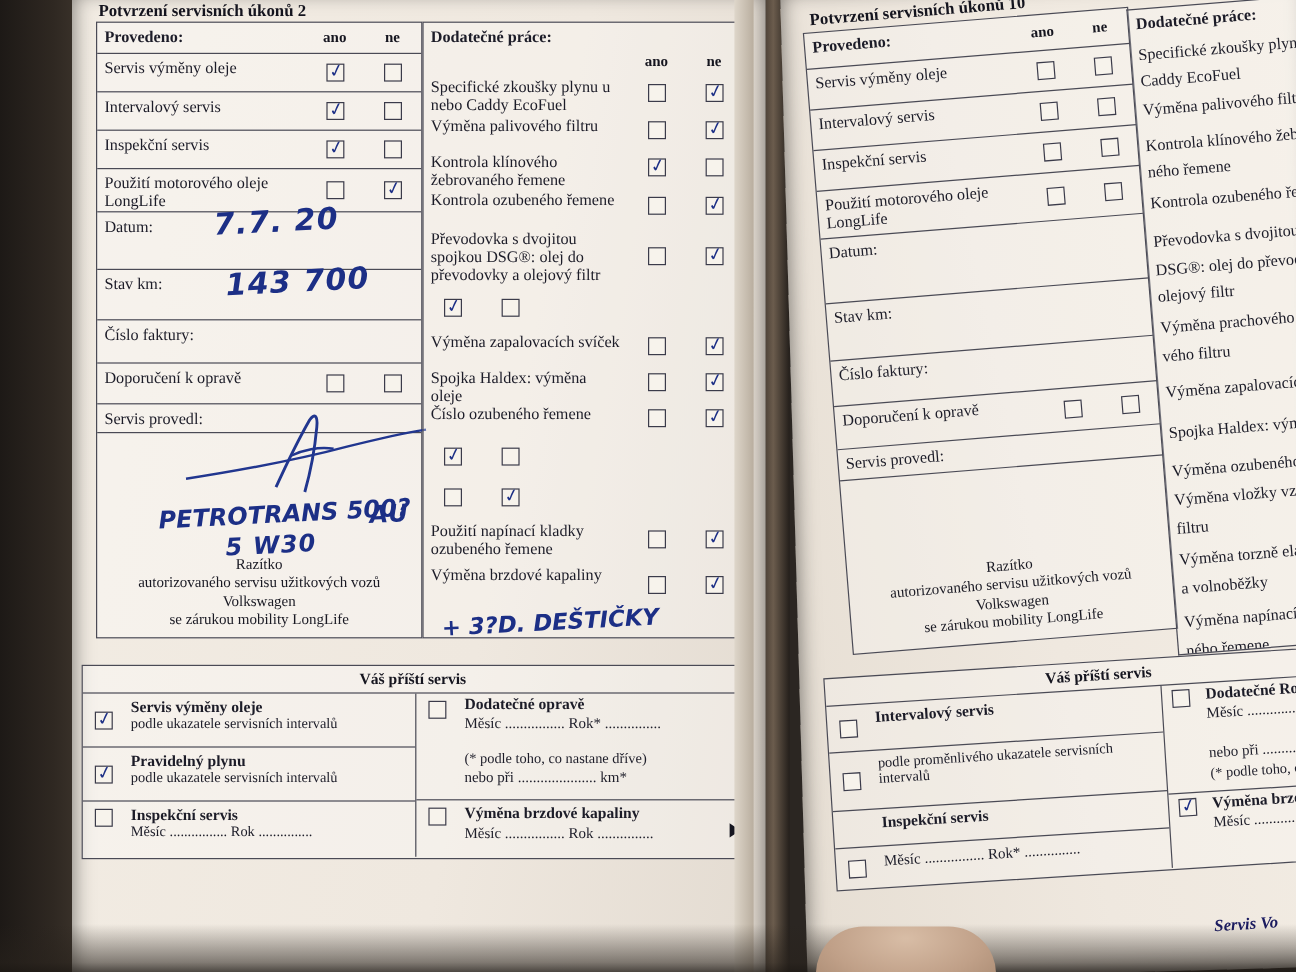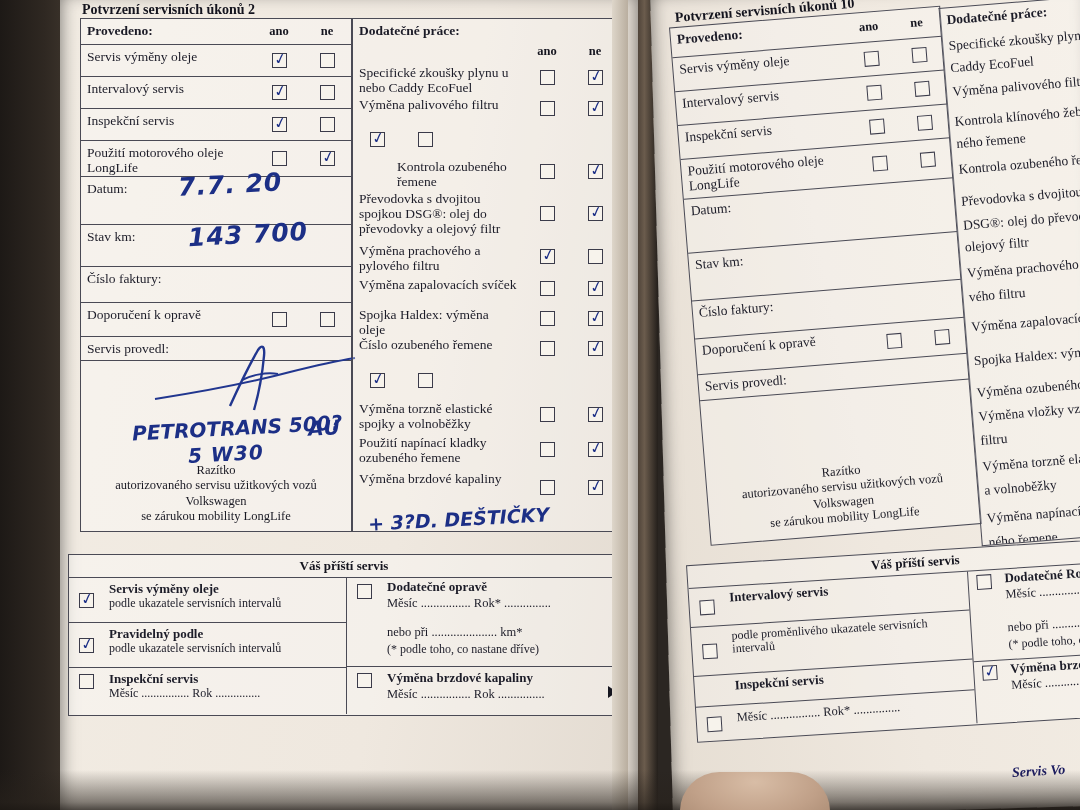--- a/index.html
+++ b/index.html
@@ -256,30 +256,31 @@
       <div class="cbcell">
           <span class="cb"></span>
         </div>
       <div class="cbcell">
           <span class="cb">
             <span class="tick">✓</span>
           </span>
         </div>
     </div>
     <div class="row" style="height:32px;border-bottom:none;">
-      <div class="cbcell">
-          <span class="cb">
-            <span class="tick">✓</span>
-          </span>
-        </div>
-      <div class="cbcell">
-          <span class="cb"></span>
-        </div>
-    </div>
-    <div class="row" style="height:32px;border-bottom:none;margin-left:38px;">
+      <div class="lbl">Kontrola klínového žebrovaného řemene</div>
+      <div class="cbcell">
+          <span class="cb">
+            <span class="tick">✓</span>
+          </span>
+        </div>
+      <div class="cbcell">
+          <span class="cb"></span>
+        </div>
+    </div>
+    <div class="row" style="height:32px;border-bottom:none;">
       <div class="lbl">Kontrola ozubeného řemene</div>
       <div class="cbcell">
           <span class="cb"></span>
         </div>
       <div class="cbcell">
           <span class="cb">
             <span class="tick">✓</span>
           </span>
         </div>
     </div>
@@ -288,21 +289,20 @@
       <div class="cbcell">
           <span class="cb"></span>
         </div>
       <div class="cbcell">
           <span class="cb">
             <span class="tick">✓</span>
           </span>
         </div>
     </div>
     <div class="row" style="height:34px;border-bottom:none;">
-      <div class="lbl">Výměna prachového a pylového filtru</div>
       <div class="cbcell">
           <span class="cb">
             <span class="tick">✓</span>
           </span>
         </div>
       <div class="cbcell">
           <span class="cb"></span>
         </div>
     </div>
     <div class="row" style="height:30px;border-bottom:none;">
@@ -342,21 +342,20 @@
       <div class="cbcell">
           <span class="cb">
             <span class="tick">✓</span>
           </span>
         </div>
       <div class="cbcell">
           <span class="cb"></span>
         </div>
     </div>
     <div class="row" style="height:34px;border-bottom:none;">
-      <div class="lbl">Výměna torzně elastické spojky a volnoběžky</div>
       <div class="cbcell">
           <span class="cb"></span>
         </div>
       <div class="cbcell">
           <span class="cb">
             <span class="tick">✓</span>
           </span>
         </div>
     </div>
     <div class="row" style="height:36px;border-bottom:none;">
@@ -402,21 +401,21 @@
             <div class="small">podle ukazatele servisních intervalů</div>
           </div>
         </div>
         <div style="display:flex;border-bottom:1px solid #4a4a55;height:44px;">
           <div style="width:34px;display:flex;align-items:center;justify-content:center;">
               <span class="cb">
                 <span class="tick">✓</span>
               </span>
             </div>
           <div class="lbl" style="padding-top:4px;">
-            <div style="font-weight:bold;font-size:13px;">Pravidelný podle</div>
+            <div style="font-weight:bold;font-size:13px;">Pravidelný plynu</div>
             <div class="small">podle ukazatele servisních intervalů</div>
           </div>
         </div>
         <div style="display:flex;height:46px;">
           <div style="width:34px;display:flex;align-items:flex-start;justify-content:center;padding-top:6px;">
               <span class="cb"></span>
             </div>
           <div class="lbl" style="padding-top:4px;">
             <div style="font-weight:bold;font-size:13px;">Inspekční servis</div>
             <div class="small">Měsíc ................ Rok ...............</div>
@@ -430,22 +429,22 @@
               <span class="cb"></span>
             </div>
           <div class="lbl" style="padding-top:2px;">
             <div style="font-weight:bold;font-size:13px;">Dodatečné opravě</div>
             <div class="dotline">Měsíc ................ Rok* ...............</div>
           </div>
         </div>
         <div style="display:flex;height:44px;">
           <div style="width:34px;"></div>
           <div class="lbl" style="padding-top:2px;">
+            <div class="dotline small">(* podle toho, co nastane dříve)</div>
             <div class="dotline">nebo při ..................... km*</div>
-            <div class="dotline small">(* podle toho, co nastane dříve)</div>
           </div>
         </div>
         <div style="display:flex;height:46px;border-top:1px solid #4a4a55;">
           <div style="width:34px;display:flex;align-items:flex-start;justify-content:center;padding-top:6px;">
               <span class="cb"></span>
             </div>
           <div class="lbl" style="padding-top:4px;">
             <div style="font-weight:bold;font-size:13px;">Výměna brzdové kapaliny</div>
             <div class="dotline">Měsíc ................ Rok ...............</div>
           </div>

